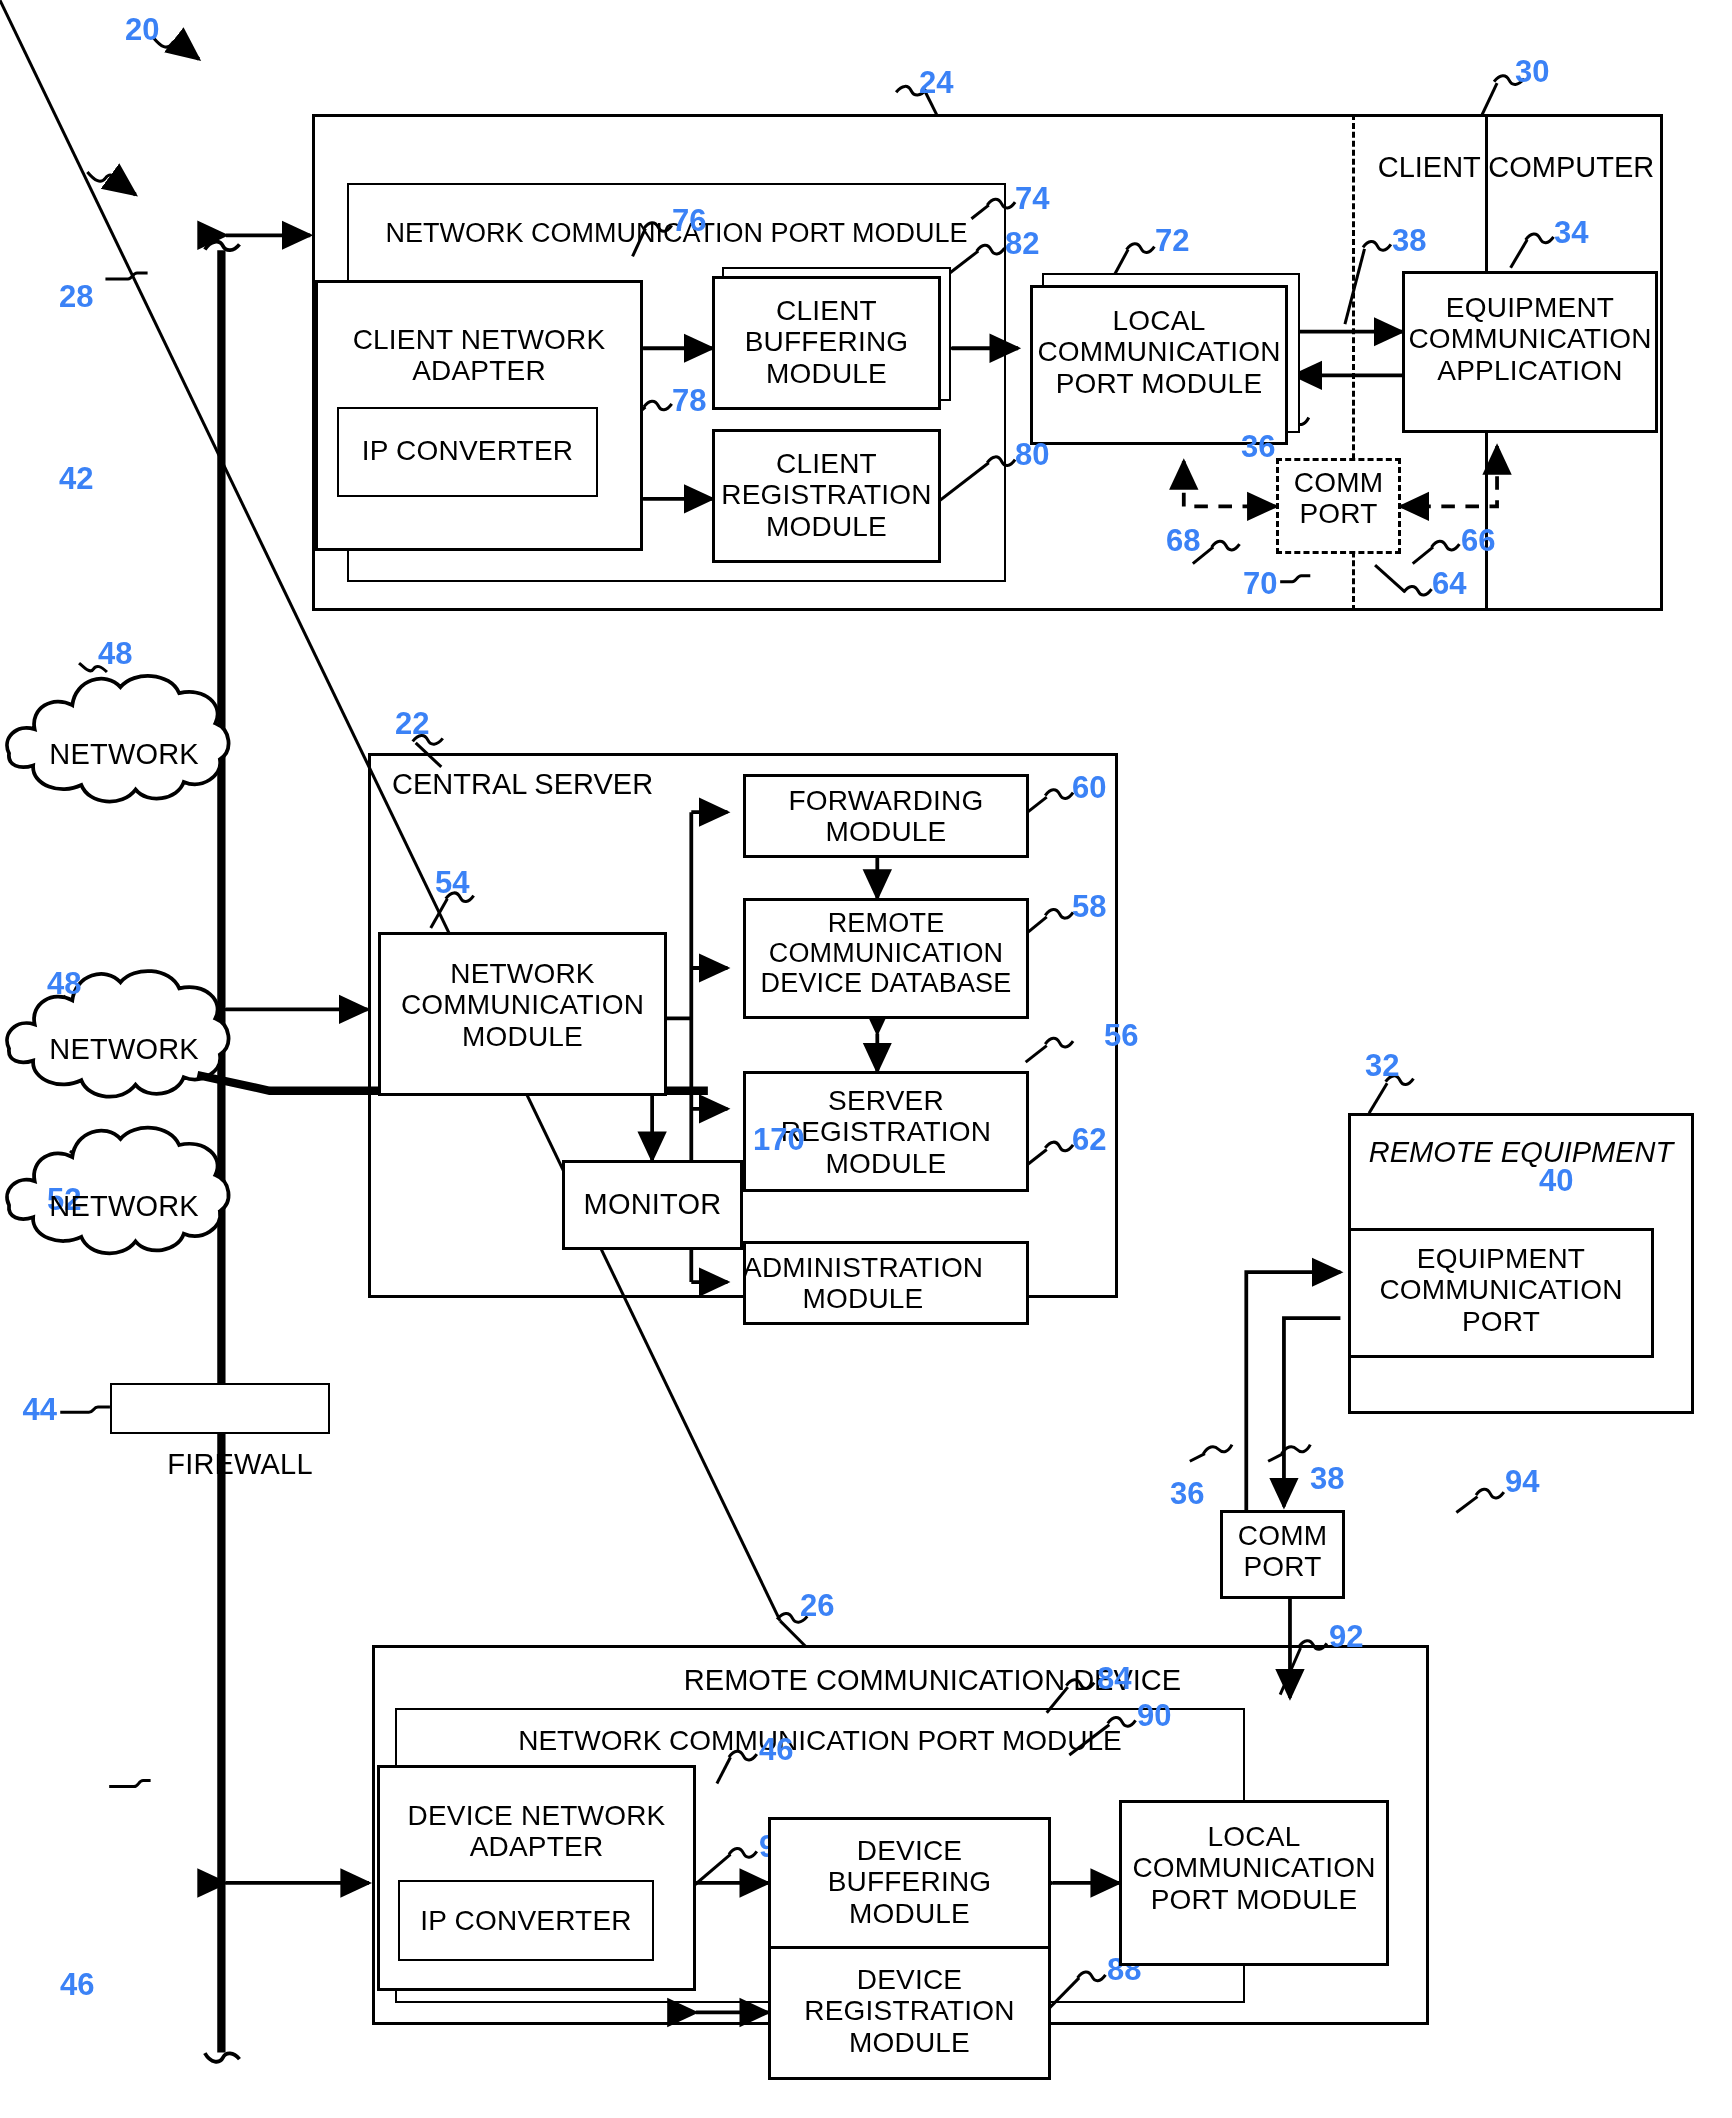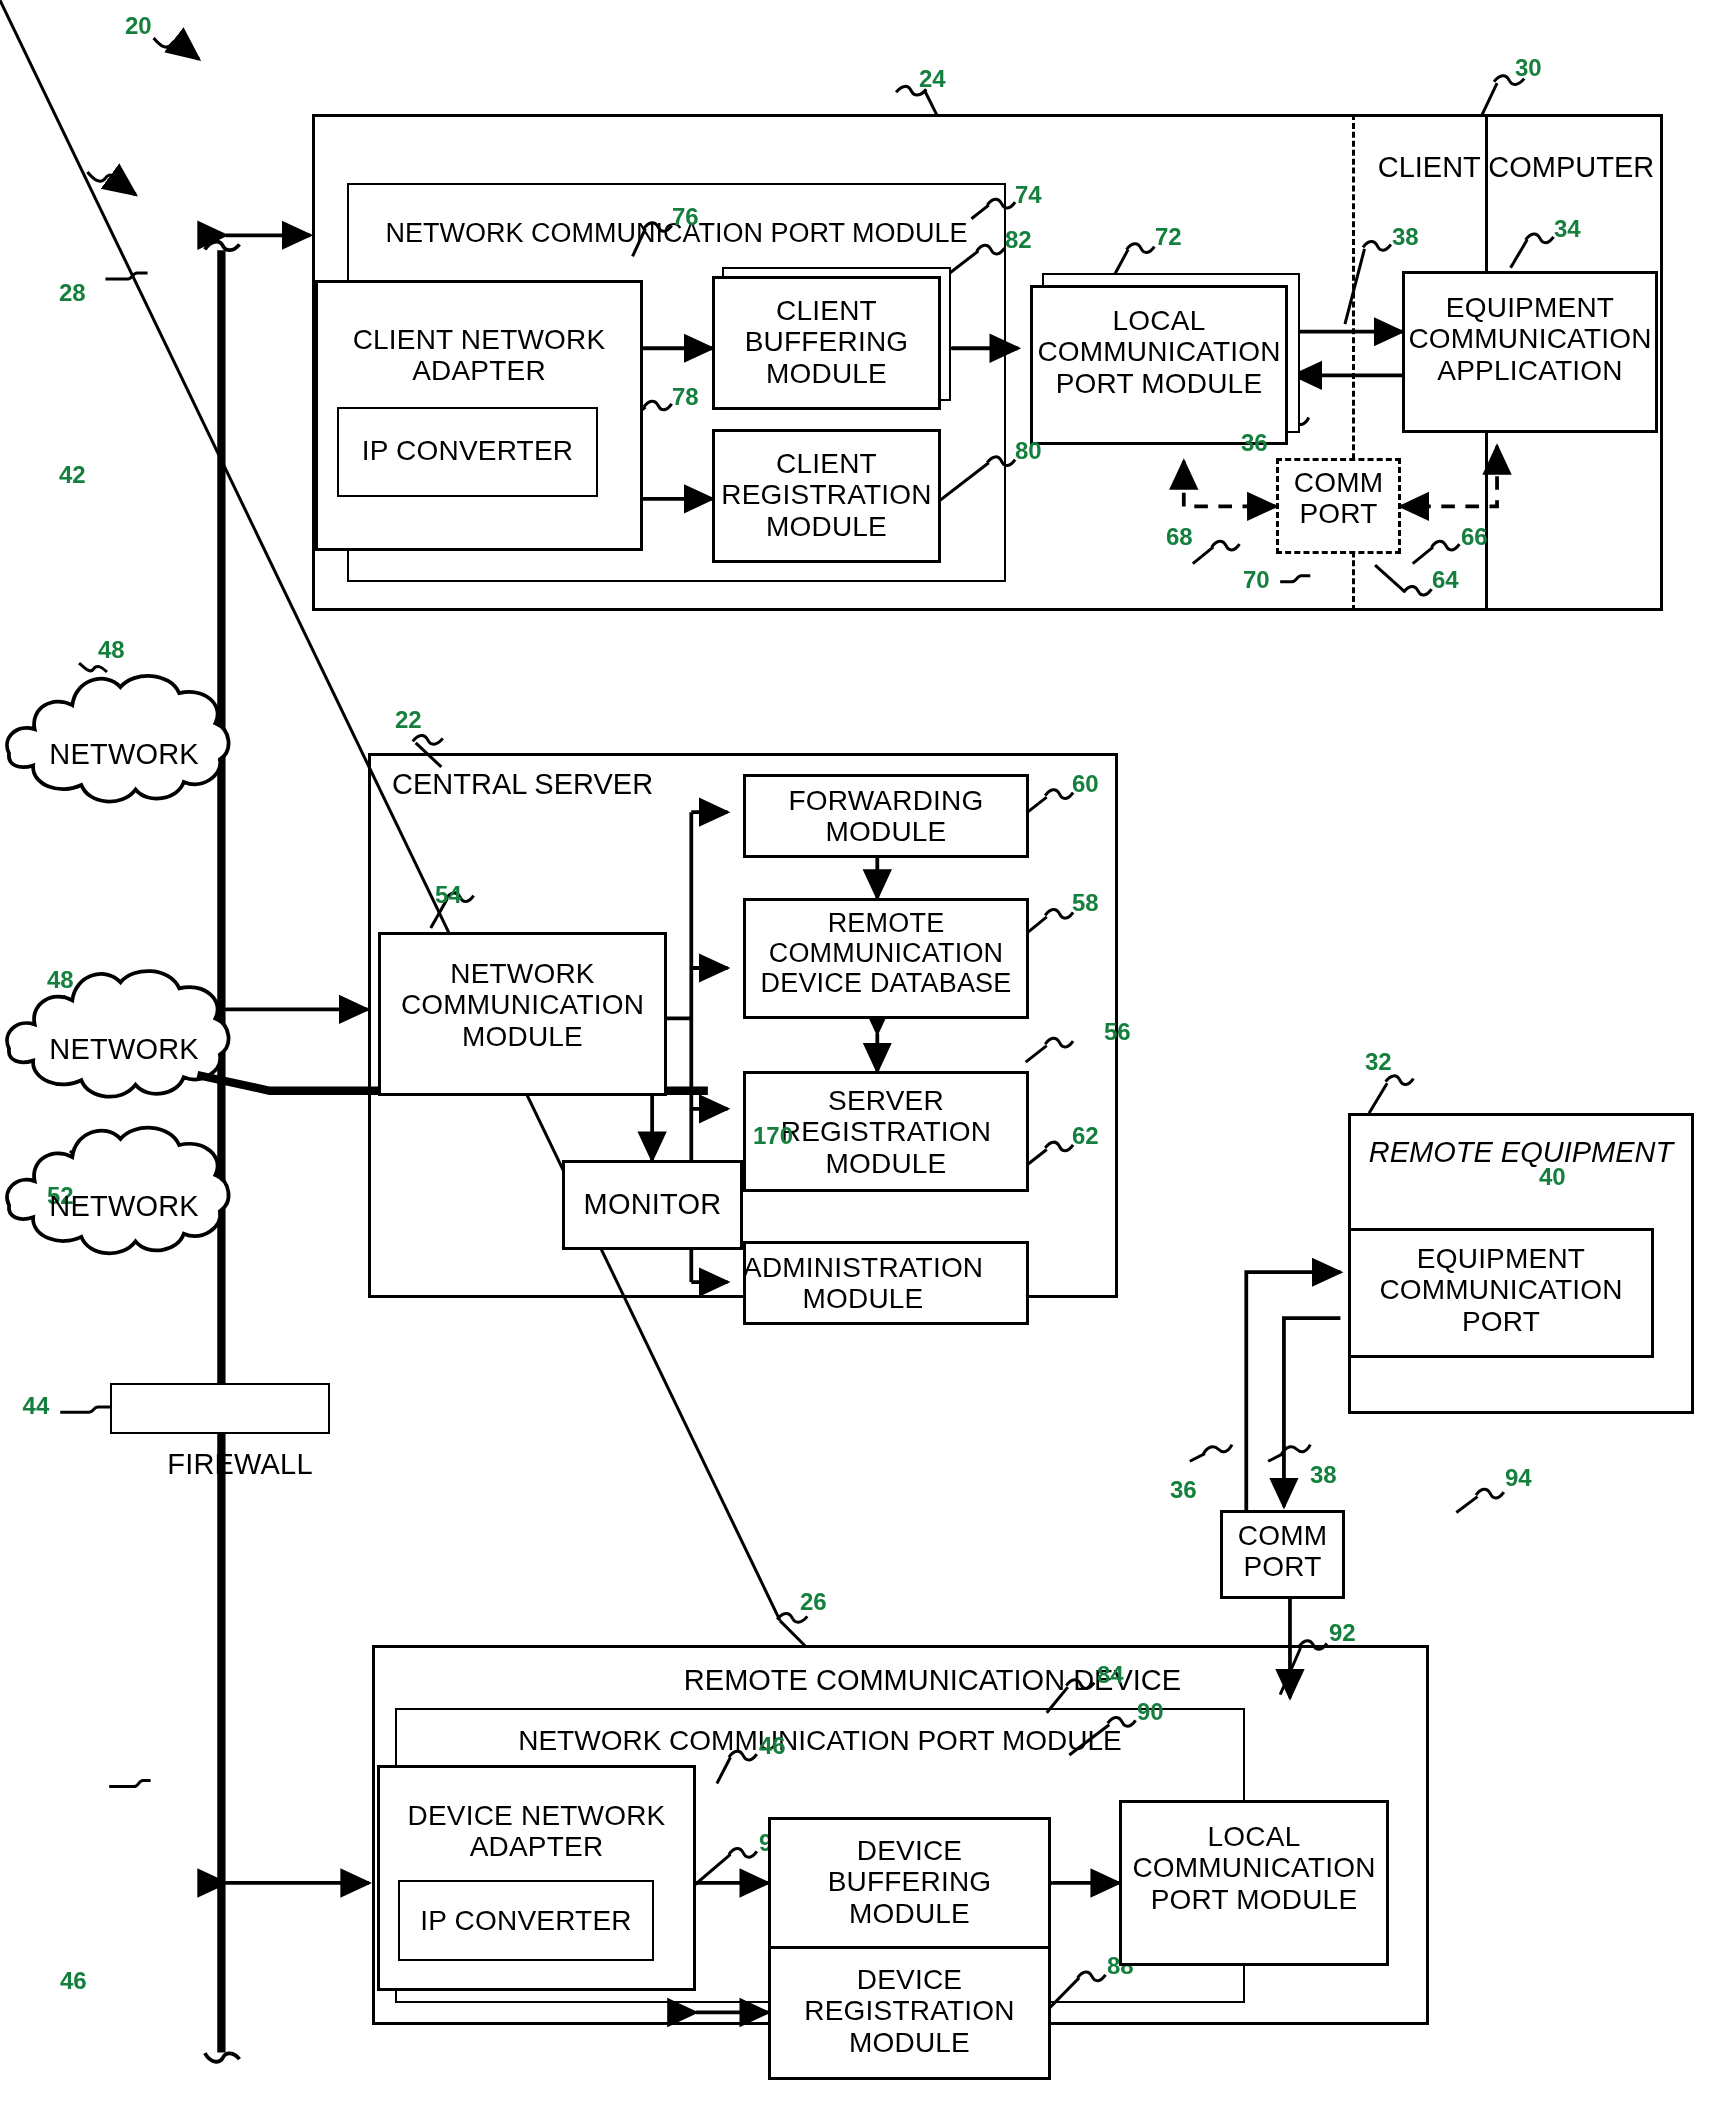--- a/index.html
+++ b/index.html
@@ -4,21 +4,21 @@
 <style>
   html,body{margin:0;padding:0;background:#fff;}
   body{font-family:"Liberation Sans", sans-serif;}
   #stage{position:relative;width:1732px;height:2119px;background:#fff;overflow:hidden;}
   .box{position:absolute;border:3px solid #000;background:transparent;box-sizing:border-box;}
   .box.thin{border-width:2.3px;}
   .box.dash{border-style:dashed;border-width:3px;}
   .lbl{position:absolute;font-weight:400;color:#000;text-align:center;line-height:1.12;
        letter-spacing:0.2px;white-space:pre-line;}
   .ttl{position:absolute;color:#000;text-align:center;white-space:nowrap;}
-  .num{position:absolute;font-weight:bold;color:#15803d;font-size:24px;letter-spacing:0px;}
+  .num{position:absolute;font-weight:bold;color:#3b82f6;font-size:31px;letter-spacing:0px;}
   svg{position:absolute;top:0;left:0;overflow:visible;}
 </style>
 </head>
 <body>
 
 <div id="stage">
 
   <svg width="1732" height="2119" viewBox="0 0 2300 2813">
     <defs>
       <marker id="ah" markerWidth="9" markerHeight="9" refX="7.6" refY="4.5" orient="auto" markerUnits="strokeWidth">
@@ -302,21 +302,21 @@
   <div class="num" style="left:22.6px;top:1392px;">44</div>
 
   <div class="box" style="left:368px;top:753px;width:750px;height:545px;"></div>
   <div class="ttl" style="left:392px;top:768px;width:339px;font-size:29px;text-align:left;">CENTRAL SERVER</div>
   <div class="num" style="left:395px;top:706px;">22</div>
 
   <div class="box" style="left:378px;top:932px;width:289px;height:164px;background:#fff;"></div>
   <div class="lbl" style="left:378px;top:958px;width:289px;font-size:28px;">NETWORK
 COMMUNICATION
 MODULE</div>
-  <div class="num" style="left:435px;top:865px;margin-top:16px;">54</div>
+  <div class="num" style="left:435px;top:865px;">54</div>
 
   <div class="box" style="left:743px;top:774px;width:286px;height:84px;background:#fff;"></div>
   <div class="lbl" style="left:743px;top:785px;width:286px;font-size:28px;">FORWARDING
 MODULE</div>
   <div class="num" style="left:1072px;top:770px;">60</div>
 
   <div class="box" style="left:743px;top:898px;width:286px;height:121px;background:#fff;"></div>
   <div class="lbl" style="left:743px;top:908px;width:286px;font-size:27px;">REMOTE
 COMMUNICATION
 DEVICE DATABASE</div>

